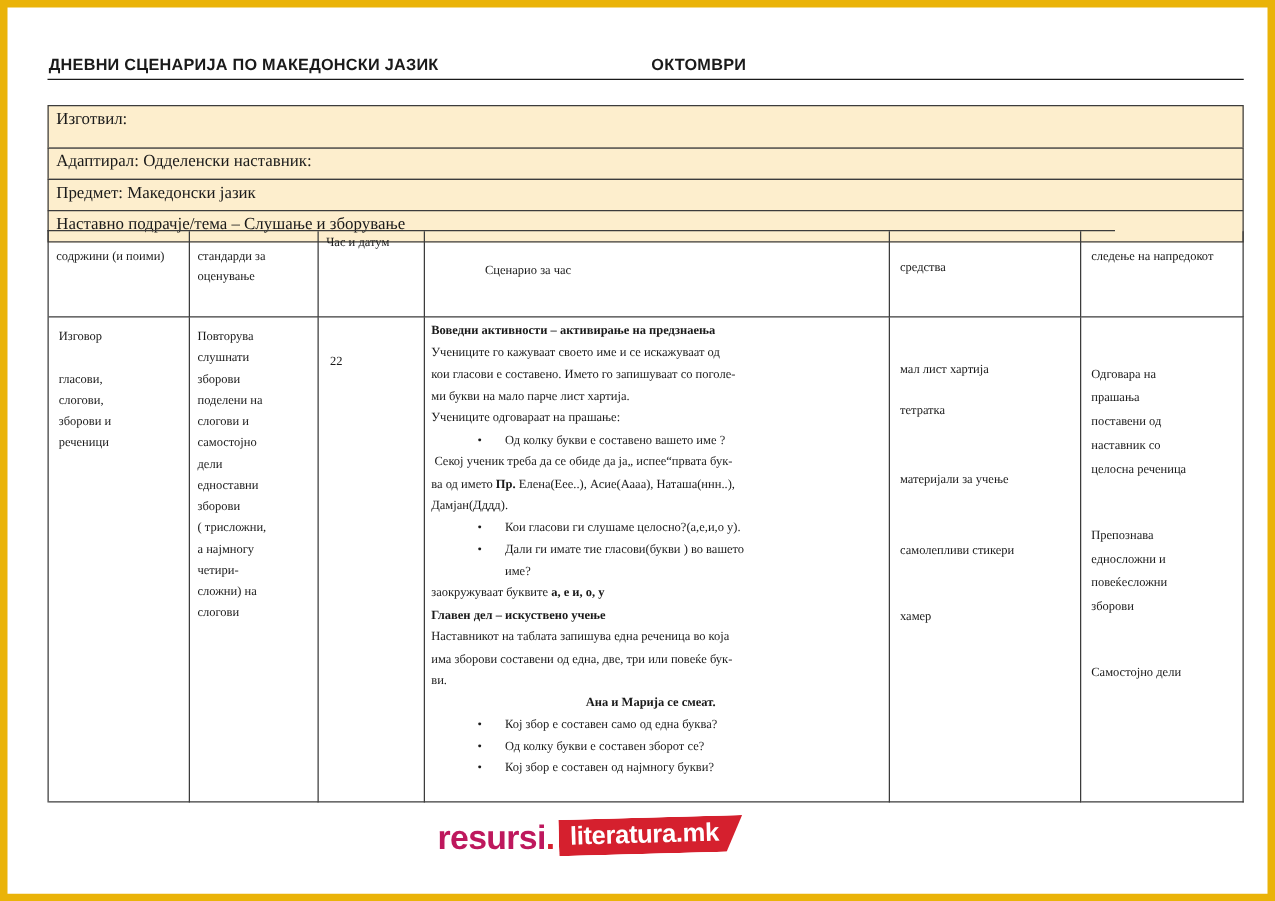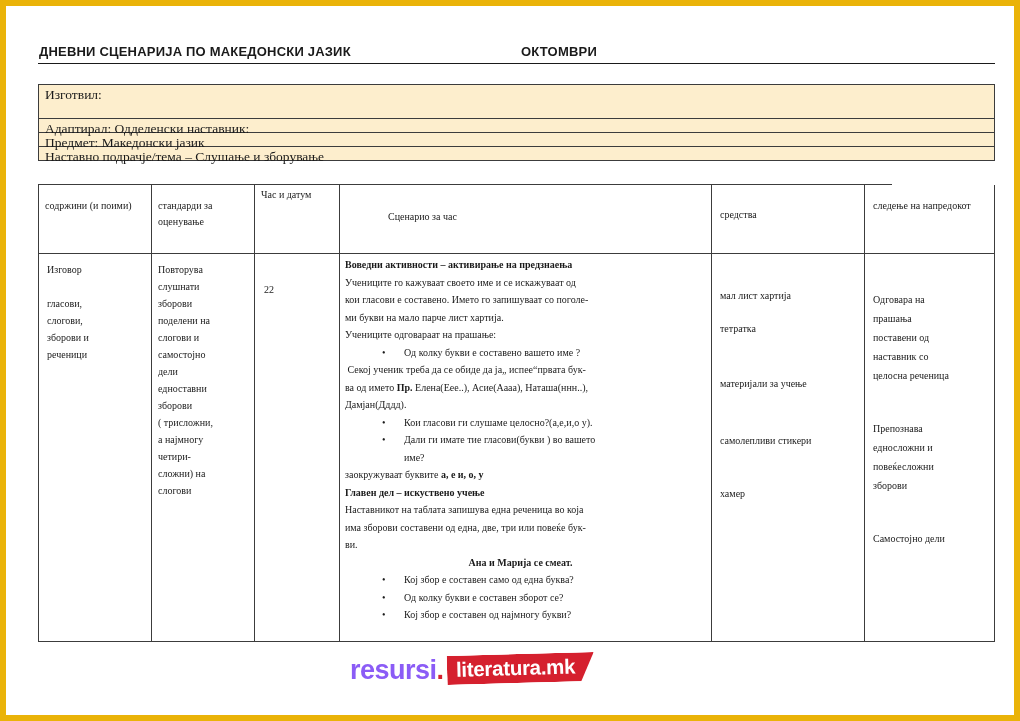--- a/index.html
+++ b/index.html
@@ -24,21 +24,21 @@
   .doc-month { position: absolute; left: 483px; top: 2px; white-space: nowrap; }
 
   
   .info-block { position: absolute; left: 32px; top: 78px; width: 957px; }
   .info-row {
     background: #fdeecd;
     border: 1px solid #3c3c3c;
     margin-top: -1px;
     font-size: 13.5px;
     padding: 2px 6px 0 6px;
-    height: 15px;
+    height: 26px;
   }
   .info-row.tall { height: 35px; margin-top: 0; }
 
   
   .main-table {
     position: absolute; left: 32px; top: 178px; width: 854px;
     display: grid;
     grid-template-columns: 113px 103px 85px 372px 153px 130px;
     grid-template-rows: 69px 388px;
     border-left: 1px solid #3c3c3c;
@@ -82,21 +82,21 @@
   .prg-0 { margin-top: 30px; } .prg-1 { margin-top: 36px; }
   .prg-2 { margin-top: 34px; } .prg-3 { margin-top: 34px; }
 
   
   .footer-logo {
     position: absolute; left: 344px; top: 648px;
     display: flex; align-items: flex-end;
     font-family: "Liberation Sans", sans-serif;
     font-weight: bold;
   }
-  .logo-prefix { font-size: 27px; color: #8b5cf6; line-height: 28px; letter-spacing: -0.5px; }
+  .logo-prefix { font-size: 27px; color: #be185d; line-height: 28px; letter-spacing: -0.5px; }
   .logo-dot { font-size: 27px; color: #d5202e; line-height: 28px; }
   .logo-box {
     margin-left: 3px; margin-bottom: 1px;
     background: #d5202e; color: #ffffff;
     font-size: 20.5px; line-height: 22px;
     padding: 3px 19px 4px 9px;
     clip-path: polygon(0 0, 100% 0, 91% 100%, 0 100%);
     transform: rotate(-1.6deg);
     letter-spacing: -0.3px;
   }

